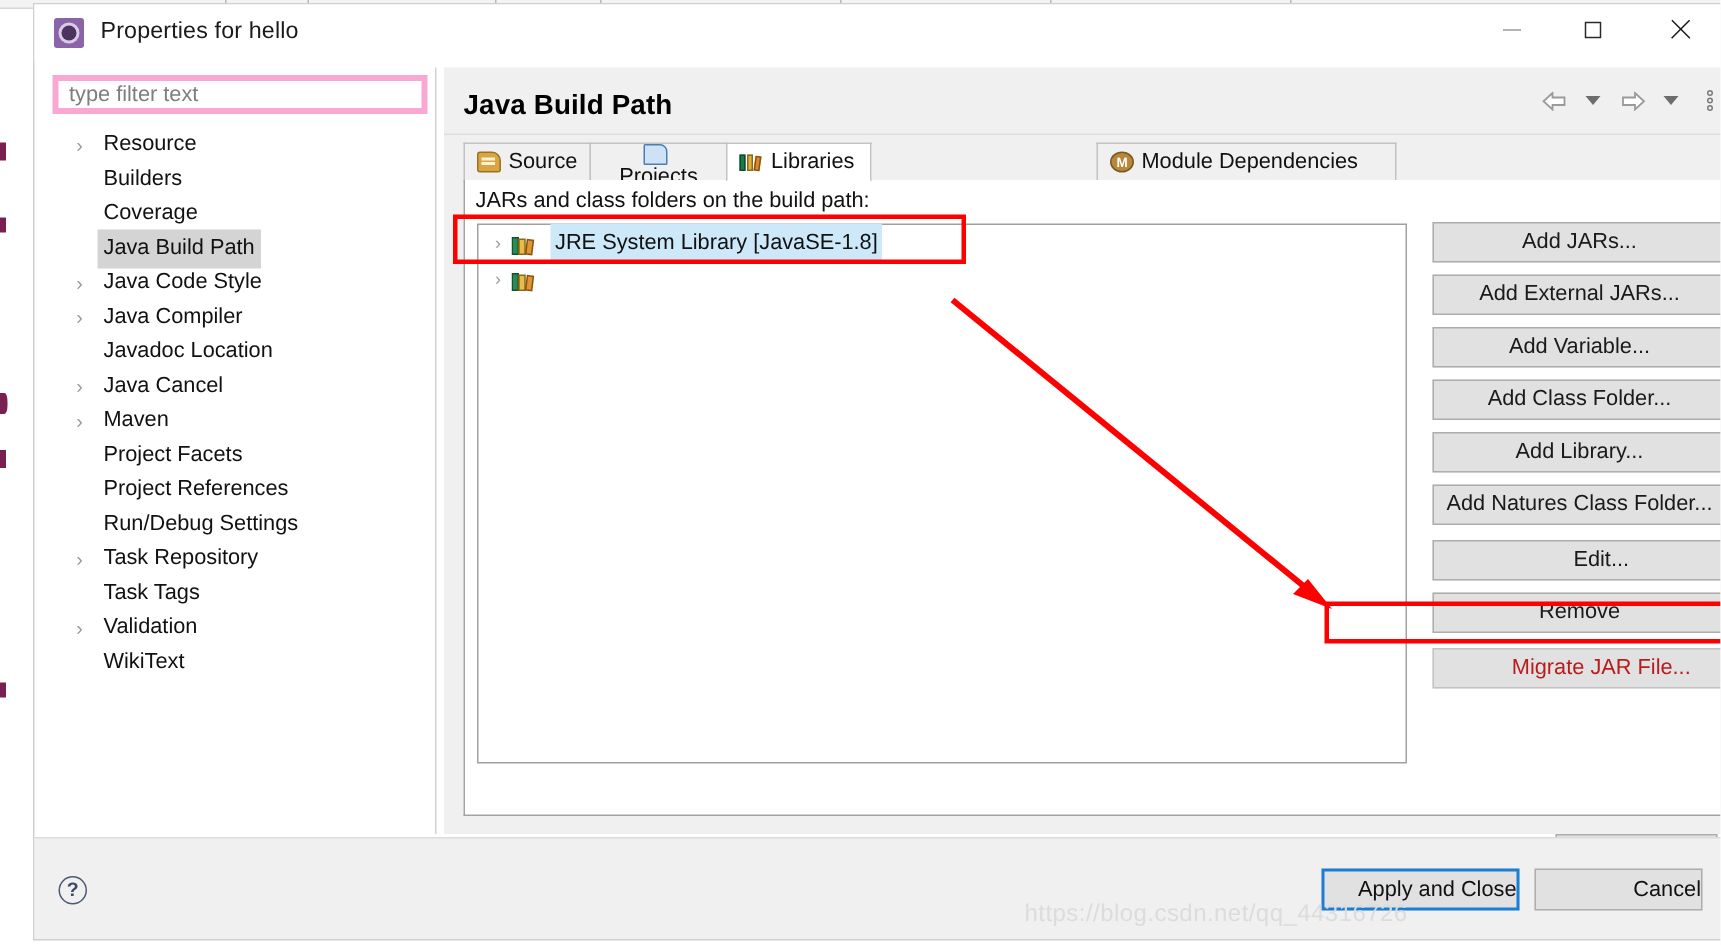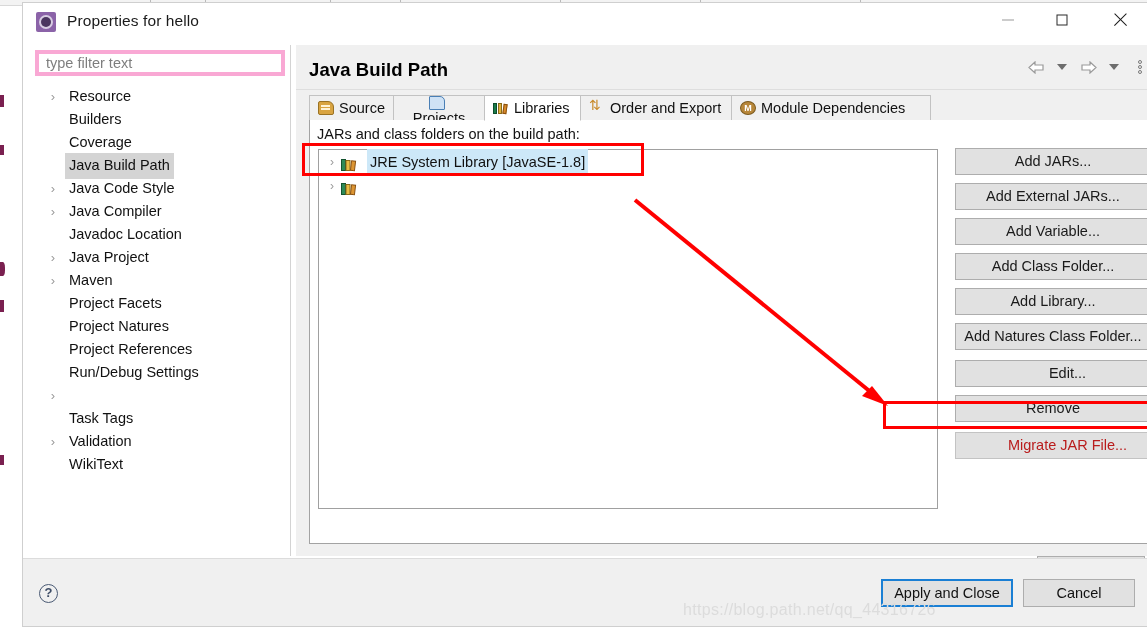--- a/index.html
+++ b/index.html
@@ -416,21 +416,21 @@
     cursor: default;
   }
   .footer-btn {
     position: absolute; top: 20px;
     height: 28px;
     background: #e1e1e1;
     border: 1px solid #adadad;
     box-sizing: border-box;
     font-size: 14.5px;
     color: #111;
-    text-align: center;
+    text-align: right;
     line-height: 26px;
     white-space: nowrap;
     cursor: default;
   }
   .btn-apply-close {
     left: 858px; width: 132px;
     border: 2px solid #1a7fd4;
     background: #e1e1e1;
     line-height: 24px;
   }
@@ -511,27 +511,26 @@
           <input type="text" placeholder="type filter text" style="">
         </div>
         <div class="tree" id="tree-host">
             <div class="tree-item"><span class="twisty">›</span><span class="lbl">Resource</span></div>
             <div class="tree-item"><span class="lbl">Builders</span></div>
             <div class="tree-item"><span class="lbl">Coverage</span></div>
             <div class="tree-item selected"><span class="lbl">Java Build Path</span></div>
             <div class="tree-item"><span class="twisty">›</span><span class="lbl">Java Code Style</span></div>
             <div class="tree-item"><span class="twisty">›</span><span class="lbl">Java Compiler</span></div>
             <div class="tree-item"><span class="lbl">Javadoc Location</span></div>
-            <div class="tree-item"><span class="twisty">›</span><span class="lbl">Java Project</span></div>
+            <div class="tree-item"><span class="twisty">›</span><span class="lbl">Java Cancel</span></div>
             <div class="tree-item"><span class="twisty">›</span><span class="lbl">Maven</span></div>
             <div class="tree-item"><span class="lbl">Project Facets</span></div>
-            <div class="tree-item"><span class="lbl">Project Natures</span></div>
             <div class="tree-item"><span class="lbl">Project References</span></div>
             <div class="tree-item"><span class="lbl">Run/Debug Settings</span></div>
-            <div class="tree-item"><span class="twisty">›</span></div>
+            <div class="tree-item"><span class="twisty">›</span><span class="lbl">Task Repository</span></div>
             <div class="tree-item"><span class="lbl">Task Tags</span></div>
             <div class="tree-item"><span class="twisty">›</span><span class="lbl">Validation</span></div>
             <div class="tree-item"><span class="lbl">WikiText</span></div>
           </div>
       </div>
 
       <div class="right-panel">
 
         <div class="page-title">Java Build Path</div>
         <div class="page-title-rule"></div>
@@ -570,24 +569,20 @@
             <div class="tab" style="left: 84px; width: 92px; flex-direction: column;">
               <span class="ticon icon-projects"></span>
               <span>Projects</span>
             </div>
             <div class="tab active" style="left: 175px; width: 97px;">
               <span class="ticon icon-libraries">
                 <span class="third"></span>
               </span>
               <span>Libraries</span>
             </div>
-            <div class="tab" style="left: 271px; width: 152px;">
-              <span class="ticon icon-order"></span>
-              <span>Order and Export</span>
-            </div>
             <div class="tab" style="left: 422px; width: 200px;">
               <span class="ticon icon-module">M</span>
               <span>Module Dependencies</span>
             </div>
           </div>
 
         <div class="tabbody">
           <div class="tabbody-label">JARs and class folders on the build path:</div>
 
           <div class="listbox" id="listbox-host">
@@ -629,14 +624,14 @@
     </div>
   </div>
 
   <div class="anno anno-jre"></div>
   <div class="anno anno-remove"></div>
   <svg class="anno-arrow" viewBox="0 0 300 230">
     <line x1="35" y1="10" x2="278" y2="208" stroke="#ff0000" stroke-width="4"></line>
     <polygon points="288,216 262,206 272,196" fill="#ff0000"></polygon>
   </svg>
 
-  <div class="watermark">https://blog.path.net/qq_44316726</div>
+  <div class="watermark">https://blog.csdn.net/qq_44316726</div>
 </div>
 
 </body></html>

